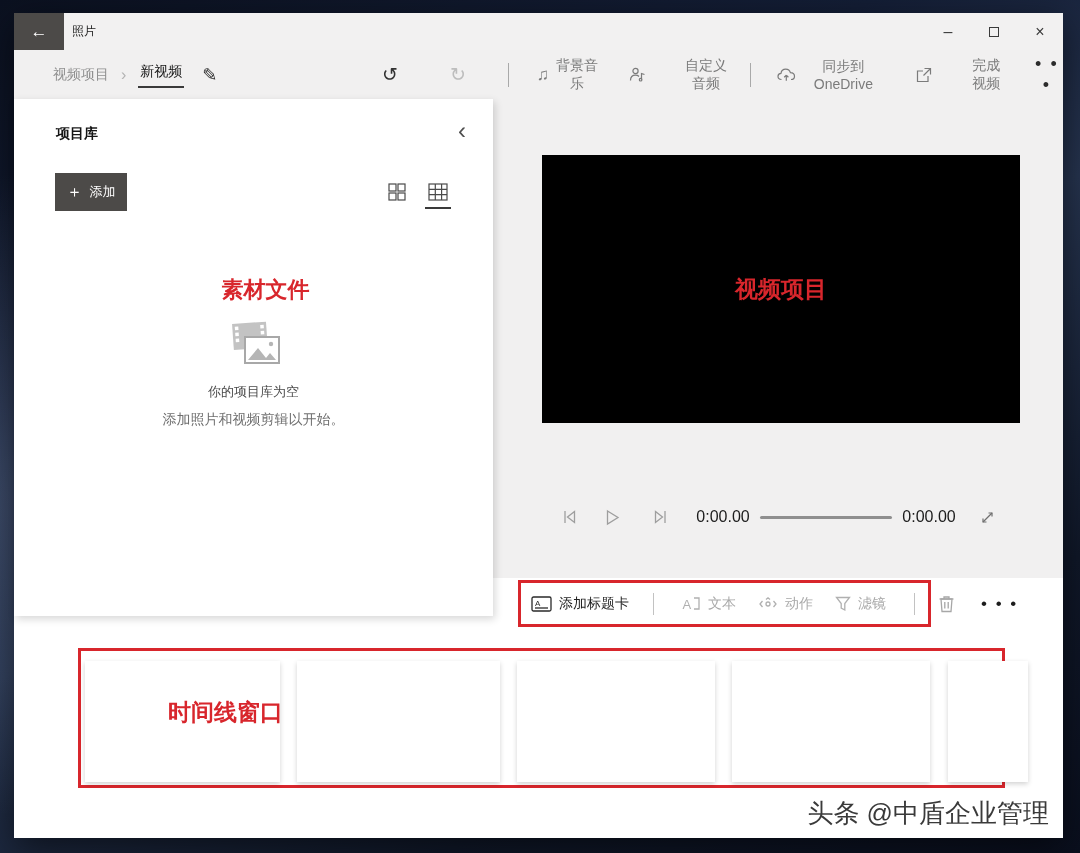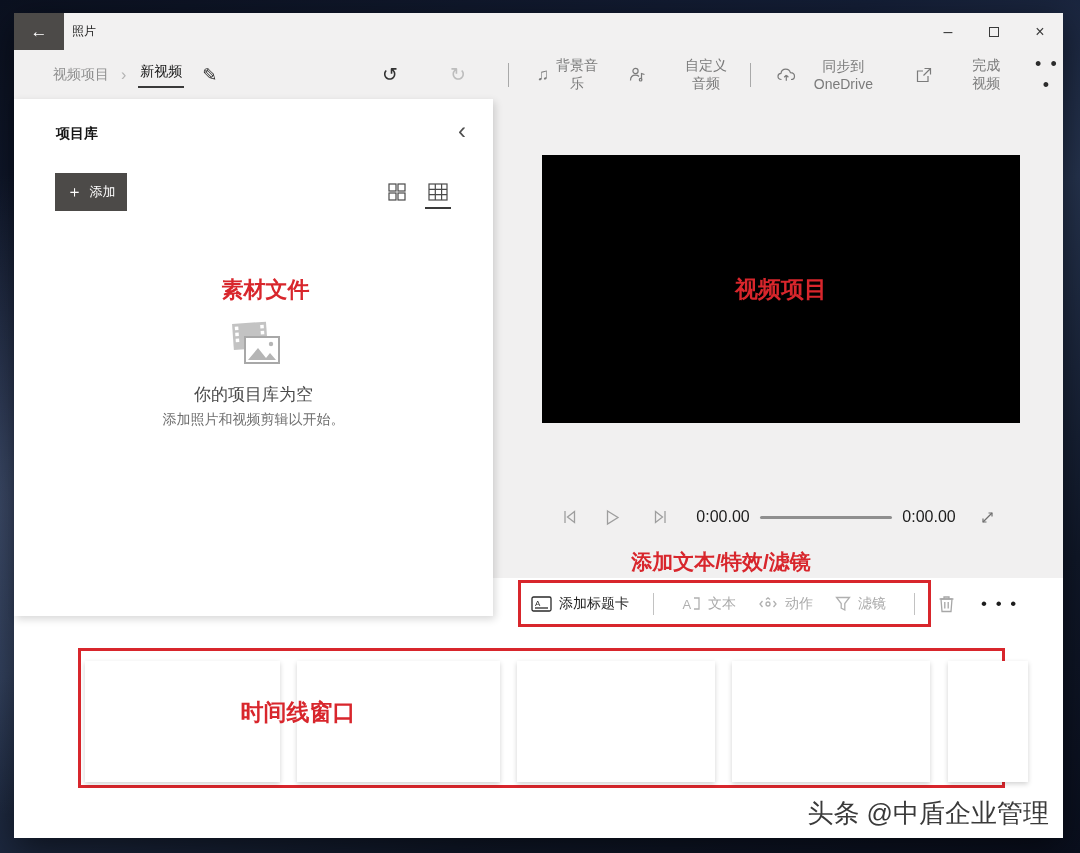--- a/index.html
+++ b/index.html
@@ -65,21 +65,21 @@
   .add-btn{position:absolute;left:41px;top:74px;width:72px;height:38px;background:var(--button-dark);
     color:#fff;border:none;font-size:13px;cursor:pointer;display:flex;align-items:center;
     justify-content:center;gap:7px;}
   .add-plus{font-size:16px;font-weight:normal;}
   .view-toggles{position:absolute;left:374px;top:84px;display:flex;gap:22px;}
   .view-btn{background:none;border:none;cursor:pointer;padding:0 0 8px;position:relative;}
   .view-btn.selected::after{content:"";position:absolute;left:-3px;right:-3px;bottom:0;height:2px;background:#3a3a3a;}
   .lib-annotation{position:absolute;left:0;top:176px;width:100%;text-align:center;
     font-size:22px;font-weight:bold;color:var(--annotation-red);padding-left:24px;}
   .empty-icon{position:absolute;left:0;top:220px;width:100%;display:flex;justify-content:center;}
-  .empty-title{position:absolute;left:0;top:284px;width:100%;text-align:center;font-size:17px;color:#4a4a4a;}
+  .empty-title{position:absolute;left:0;top:284px;width:100%;text-align:center;font-size:13px;color:#4a4a4a;}
   .empty-sub{position:absolute;left:0;top:312px;width:100%;text-align:center;font-size:14px;color:#6f6f6f;}
   
   .preview{position:absolute;left:528px;top:56px;width:478px;height:268px;background:#000;
     display:flex;align-items:center;justify-content:center;}
   .preview-annotation{font-size:23px;font-weight:bold;color:var(--annotation-red);}
   
   .playback{position:absolute;left:528px;top:400px;width:478px;height:36px;display:flex;align-items:center;}
   .pb-btn{background:none;border:none;cursor:pointer;display:flex;align-items:center;}
   .pb-prev{margin-left:20px;}
   .pb-play{margin-left:28px;}
@@ -101,21 +101,21 @@
   .post-fx{position:absolute;left:924px;top:481px;height:47px;display:flex;align-items:center;gap:26px;}
   .trash-btn{background:none;border:none;cursor:pointer;}
   .more-fx{background:none;border:none;cursor:pointer;font-size:17px;color:#1d1d1d;letter-spacing:2px;}
   
   .timeline-box{position:absolute;left:64px;top:549px;width:927px;height:140px;
     border:3px solid var(--annotation-red);}
   .tl-card{position:absolute;top:562px;height:121px;background:#fff;
     box-shadow:0 2px 5px rgba(0,0,0,.18);cursor:pointer;}
   .c1{left:71px;width:195px;} .c2{left:283px;width:203px;} .c3{left:503px;width:198px;}
   .c4{left:718px;width:198px;} .c5{left:934px;width:80px;}
-  .tl-annotation{position:absolute;left:154px;top:598px;width:260px;text-align:center;
+  .tl-annotation{position:absolute;left:154px;top:598px;width:260px;
     font-size:23px;font-weight:bold;color:var(--annotation-red);z-index:3;}
   
   .watermark{position:absolute;right:14px;top:697px;font-size:26px;font-weight:normal;color:#3a3a3a;
     text-shadow:-1px -1px 0 #fff,1px -1px 0 #fff,-1px 1px 0 #fff,1px 1px 0 #fff,2px 3px 3px rgba(255,255,255,.9);}
   svg{display:block;}
 </style>
 </head>
 <body>
 
 <div class="window">
@@ -295,21 +295,20 @@
         <span>
           <svg width="15" height="15" viewBox="0 0 15 15" fill="none" stroke="#6f6f6f" stroke-width="1.2">
             <path d="M3 12 L12 3"></path>
               <path d="M8.5 3 H12 V6.5"></path>
               <path d="M6.5 12 H3 V8.5"></path>
           </svg>
         </span>
       </button>
     </div>
 
-    <div class="fx-annotation">添加文本/特效/滤镜</div>
 
     <div class="fx-box">
       <button class="fx-item fx-enabled">
         <span>
           <svg width="21" height="16" viewBox="0 0 21 16" fill="none" stroke="#2a2a2a" stroke-width="1.3">
             <rect x="1" y="1" width="19" height="14" rx="1.5"></rect>
             <text x="4" y="9.5" font-size="8" fill="#2a2a2a" stroke="none" font-family="'Liberation Sans',sans-serif">A</text>
             <path d="M4 12 H17"></path>
           </svg>
         </span>

